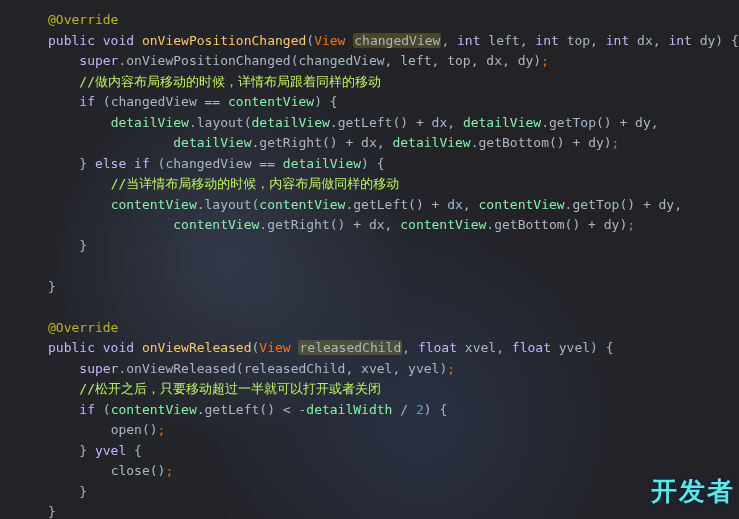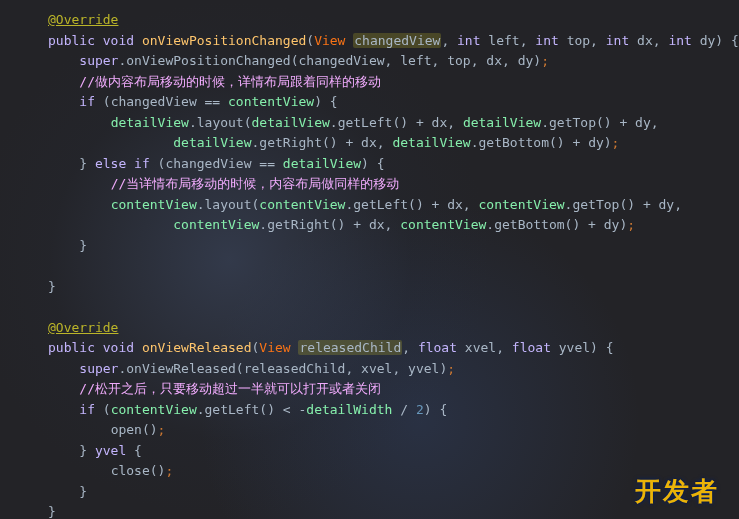--- a/index.html
+++ b/index.html
@@ -23,34 +23,34 @@
       #232327;
   }
   pre.code {
     position: relative;
     margin: 0;
     padding: 10px 0 0 48px;
     white-space: pre;
     color: #a9b7c6;
   }
   .kw { color: #c4b5fd; }       
-  .ann { color: #bbb529; text-decoration: underline; }      
+  .ann { color: #bbb529; }      
   .type { color: #f97316; }     
   .method { color: #ffc66d; }    
   .field { color: #86efac; }
   .paramHi { background-color: rgba(187,181,41,0.25); padding: 0 1px; border-radius: 2px; }
   .num { color: #6897bb; }
-  .comment { color: #f0abfc; }
+  .comment { color: #bef264; }
   .brace { color: #a9b7c6; }
   .semi { color: #cc7832; }
   .watermark {
     position: absolute;
-    right: 20px;
+    right: 4px;
     bottom: 18px;
-    color: #eab308;
+    color: #5eead4;
     font-family: "Microsoft YaHei", sans-serif;
     text-align: center;
     pointer-events: none;
   }
   .watermark .cn {
     font-size: 26px;
     font-weight: 700;
     letter-spacing: 2px;
     text-shadow: 0 0 4px rgba(0,40,120,0.9), 0 0 2px #003;
   }

